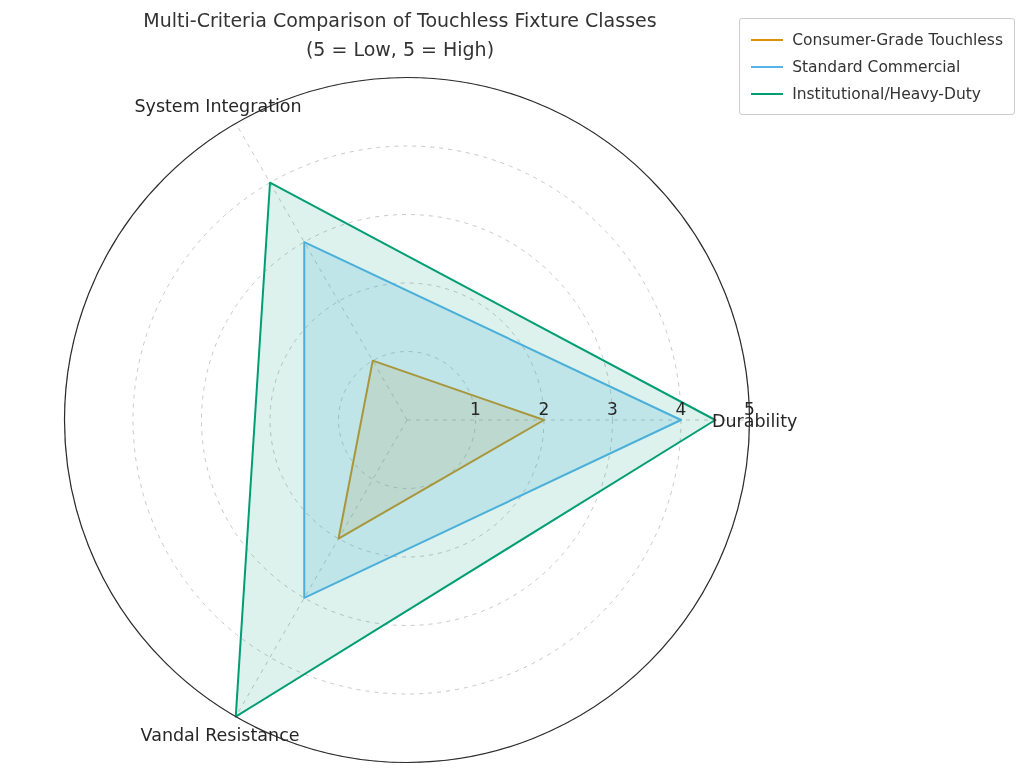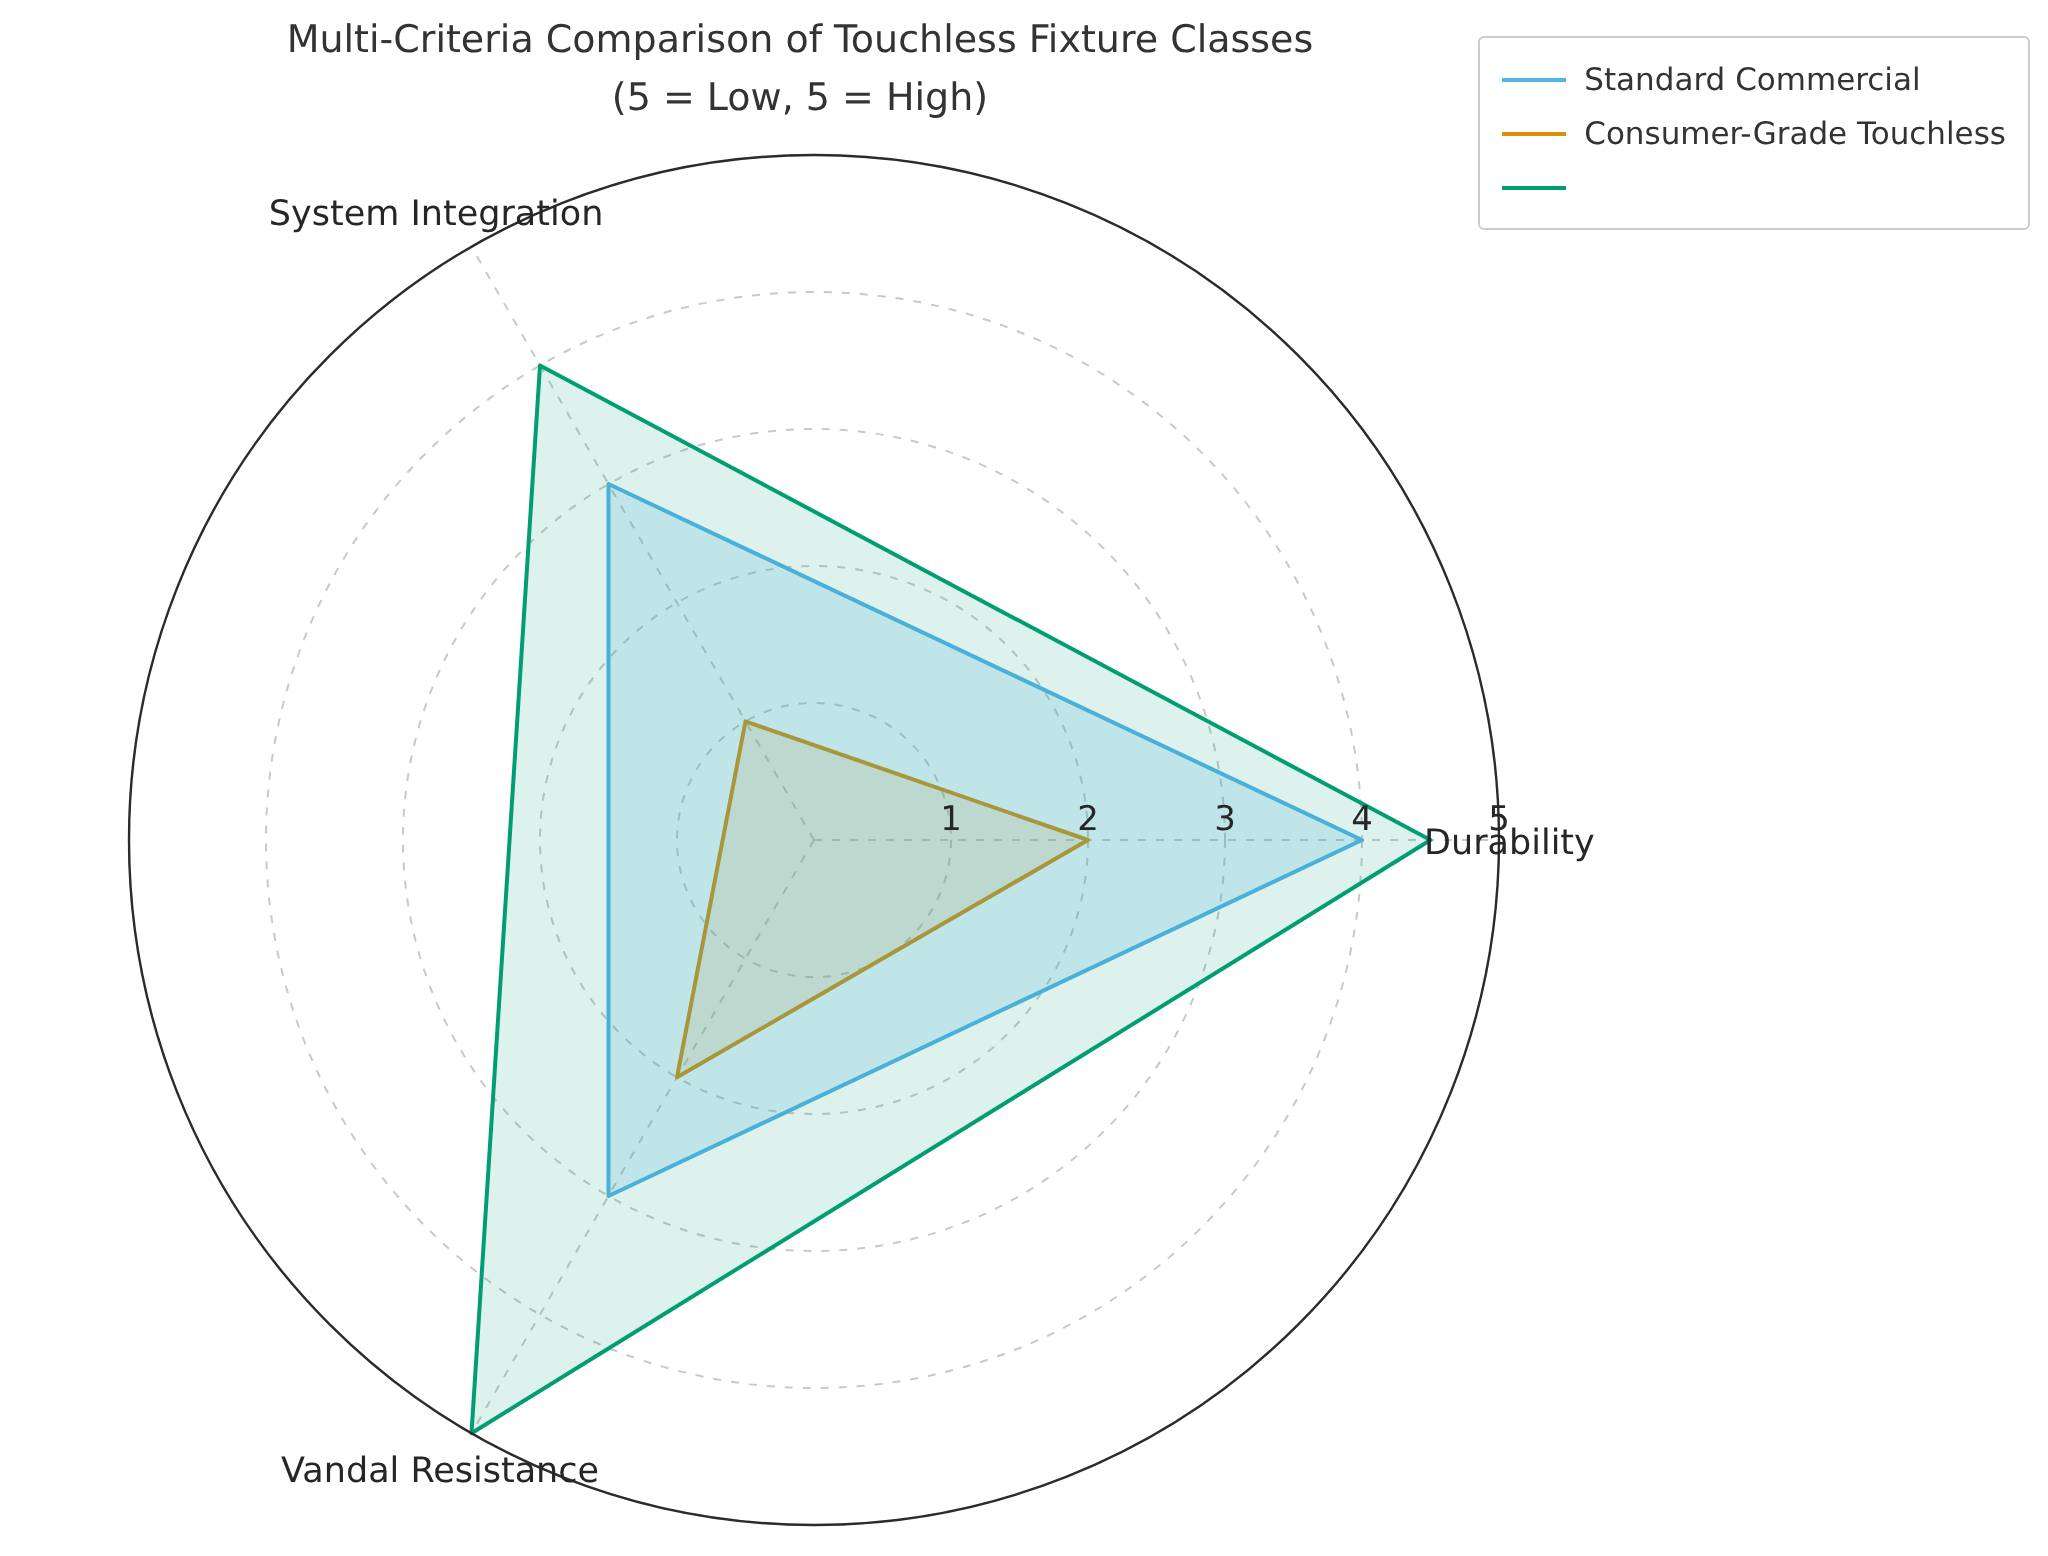--- a/index.html
+++ b/index.html
@@ -92,25 +92,26 @@
       </g>
       <g>
         <text x="712" y="427" text-anchor="start" font-size="17.5" fill="#262626">Durability</text>
         <text x="218.0500000000001" y="112.38629920382976" text-anchor="middle" font-size="17.5" fill="#262626">System Integration</text>
         <text x="220.04999999999987" y="741.1137007961702" text-anchor="middle" font-size="17.5" fill="#262626">Vandal Resistance</text>
       </g>
     </svg>
 
   <div class="legend" id="legend">
       <div class="legend-row">
+        <span class="legend-line" style="border-top-color: rgb(222, 143, 5);"></span>
+        <span class="legend-label">Consumer-Grade Touchless</span>
+      </div>
+      <div class="legend-row">
         <span class="legend-line" style="border-top-color: rgb(86, 180, 233);"></span>
         <span class="legend-label">Standard Commercial</span>
       </div>
       <div class="legend-row">
-        <span class="legend-line" style="border-top-color: rgb(222, 143, 5);"></span>
-        <span class="legend-label">Consumer-Grade Touchless</span>
-      </div>
-      <div class="legend-row">
         <span class="legend-line" style="border-top-color: rgb(2, 158, 115);"></span>
+        <span class="legend-label">Institutional/Heavy-Duty</span>
       </div>
     </div>
 
 </div>
 
 </body></html>

